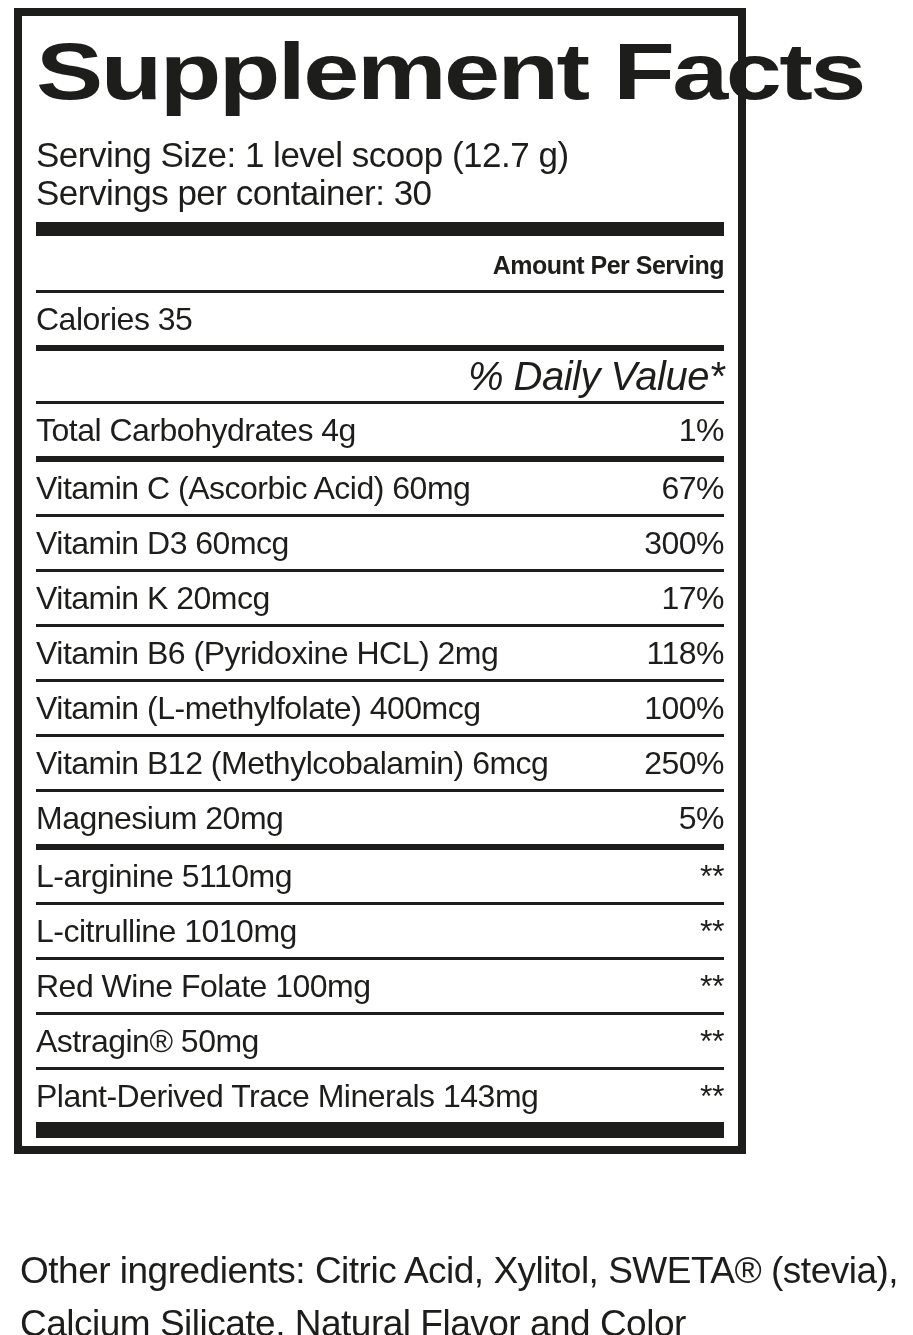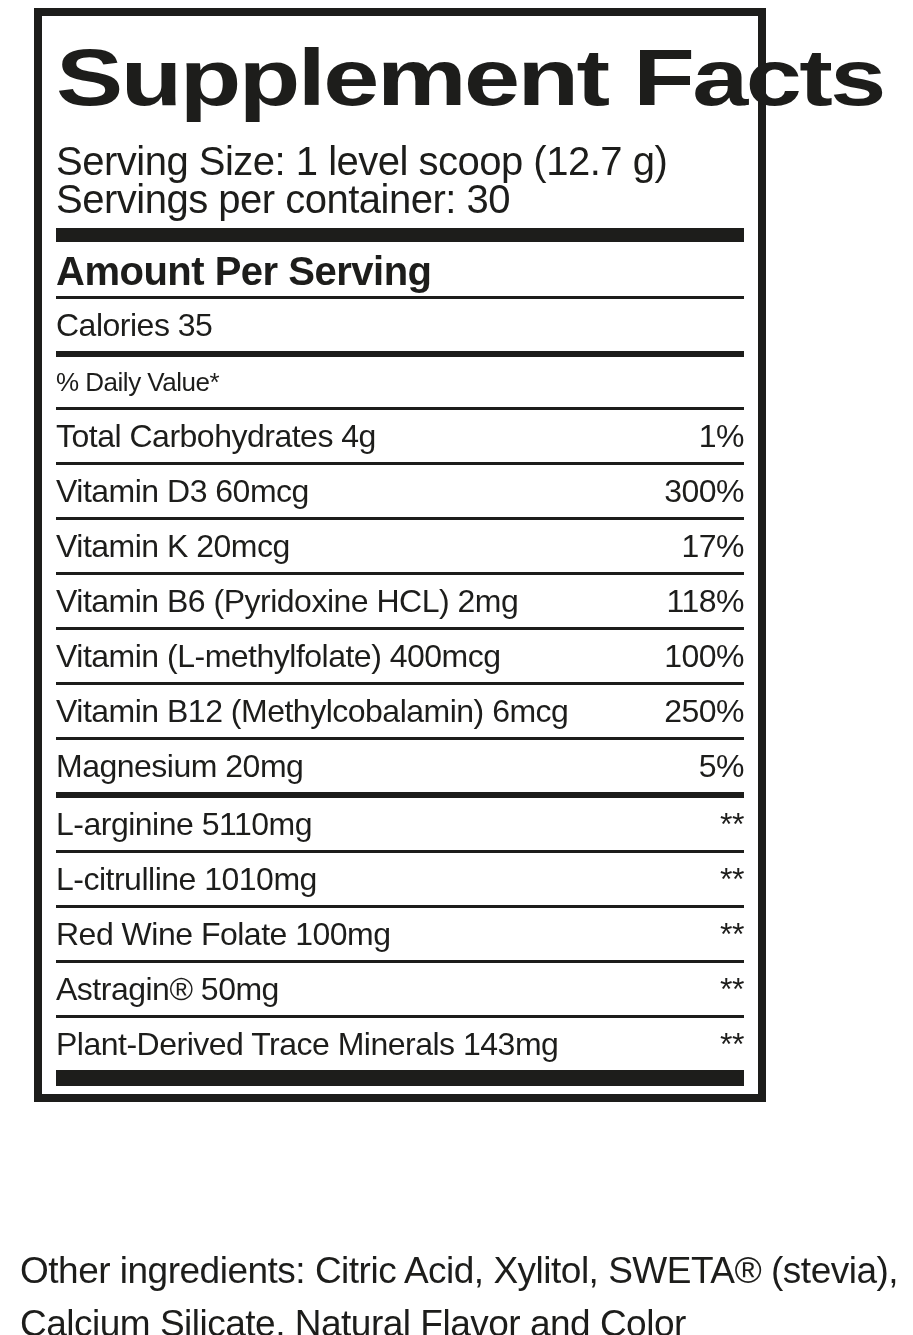--- a/index.html
+++ b/index.html
@@ -12,36 +12,35 @@
     color: var(--ink);
     font-family: "Liberation Sans", sans-serif;
     overflow: hidden;
   }
   .facts-box {
     position: absolute;
     left: 14px; top: 8px;
     width: 732px;
     border: 8px solid var(--ink);
     background: var(--bg);
-    padding: 12px 14px 8px 14px;
-    margin-left: 20px;
+    padding: 6px 14px 8px 14px;
   }
   .title {
     margin-top: 12px;
     font-size: 80px;
     font-weight: 700;
     line-height: 0.95;
     letter-spacing: -2px;
     white-space: nowrap;
     transform: scaleX(1.26);
     transform-origin: left center;
   }
   .serving-block {
     margin-top: 26px;
-    font-size: 40px;
+    font-size: 35px;
     line-height: 38px;
     letter-spacing: -0.5px;
   }
   .bar {
     background: var(--ink);
     width: 100%;
   }
   .bar-top { height: 14px; margin-top: 10px; }
   .bar-bottom { height: 16px; }
   .row {
@@ -50,32 +49,34 @@
     align-items: flex-end;
     font-size: 32px;
     line-height: 40px;
     letter-spacing: -0.5px;
     padding: 6px 0 6px 0;
   }
   .row .dv { text-align: right; white-space: nowrap; }
   .t-thin { border-top: 3px solid var(--ink); }
   .t-med  { border-top: 6px solid var(--ink); }
   .heading-row {
-    font-size: 40px;
+    font-size: 25px;
     font-weight: 700;
     line-height: 40px;
     letter-spacing: -0.5px;
     padding: 9px 0 5px 0;
+    text-align: right;
   }
   .dv-header {
-    font-size: 26px;
+    font-size: 40px;
     line-height: 38px;
     letter-spacing: -0.5px;
-    text-align: left;
+    text-align: right;
     padding: 6px 0 6px 0;
+    font-style: italic;
   }
   .footnotes {
     margin-top: 9px;
     font-size: 34px;
     line-height: 45px;
     letter-spacing: -0.5px;
   }
   .other-ingredients {
     position: absolute;
     left: 20px; top: 1244px;
@@ -105,20 +106,24 @@
 
     <div class="row t-thin">
       <span class="nm">Calories 35</span>
     </div>
 
     <div class="dv-header t-med">% Daily Value*</div>
 
     <div class="row t-thin">
       <span class="nm">Total Carbohydrates 4g</span>
       <span class="dv">1%</span>
+    </div>
+    <div class="row t-med">
+      <span class="nm">Vitamin C (Ascorbic Acid) 60mg</span>
+      <span class="dv">67%</span>
     </div>
     <div class="row t-thin">
       <span class="nm">Vitamin D3 60mcg</span>
       <span class="dv">300%</span>
     </div>
     <div class="row t-thin">
       <span class="nm">Vitamin K 20mcg</span>
       <span class="dv">17%</span>
     </div>
     <div class="row t-thin">

